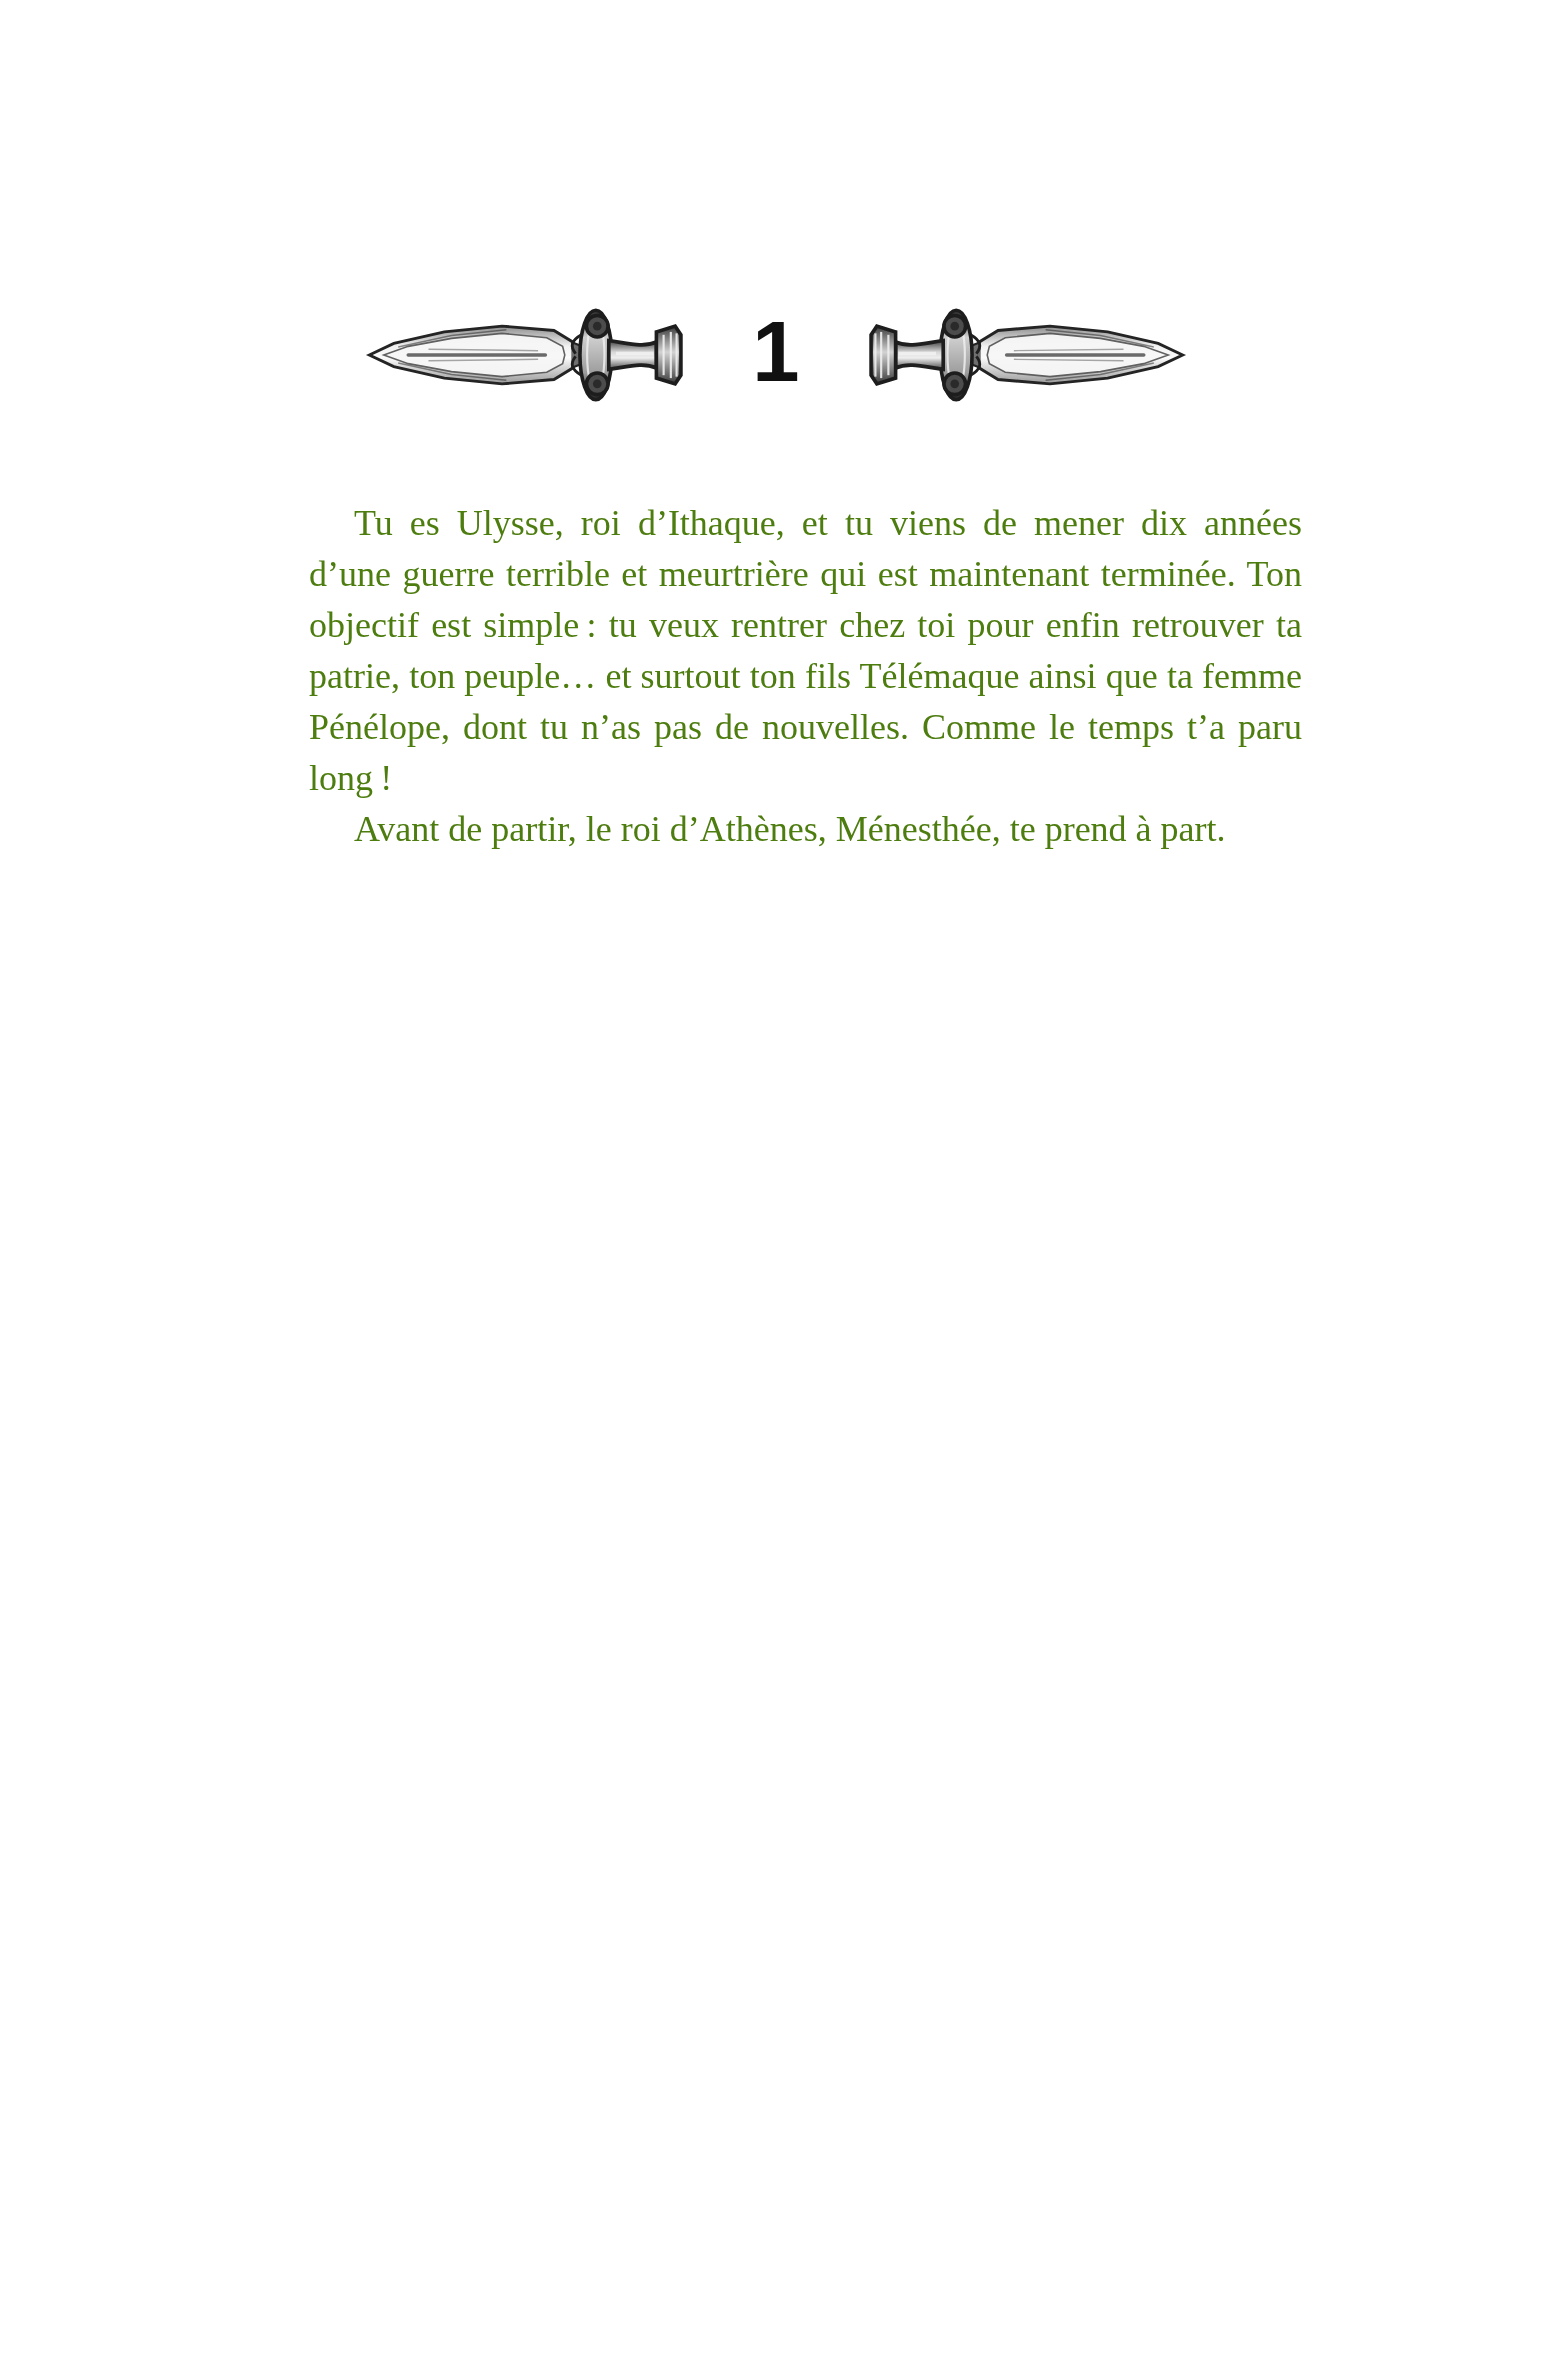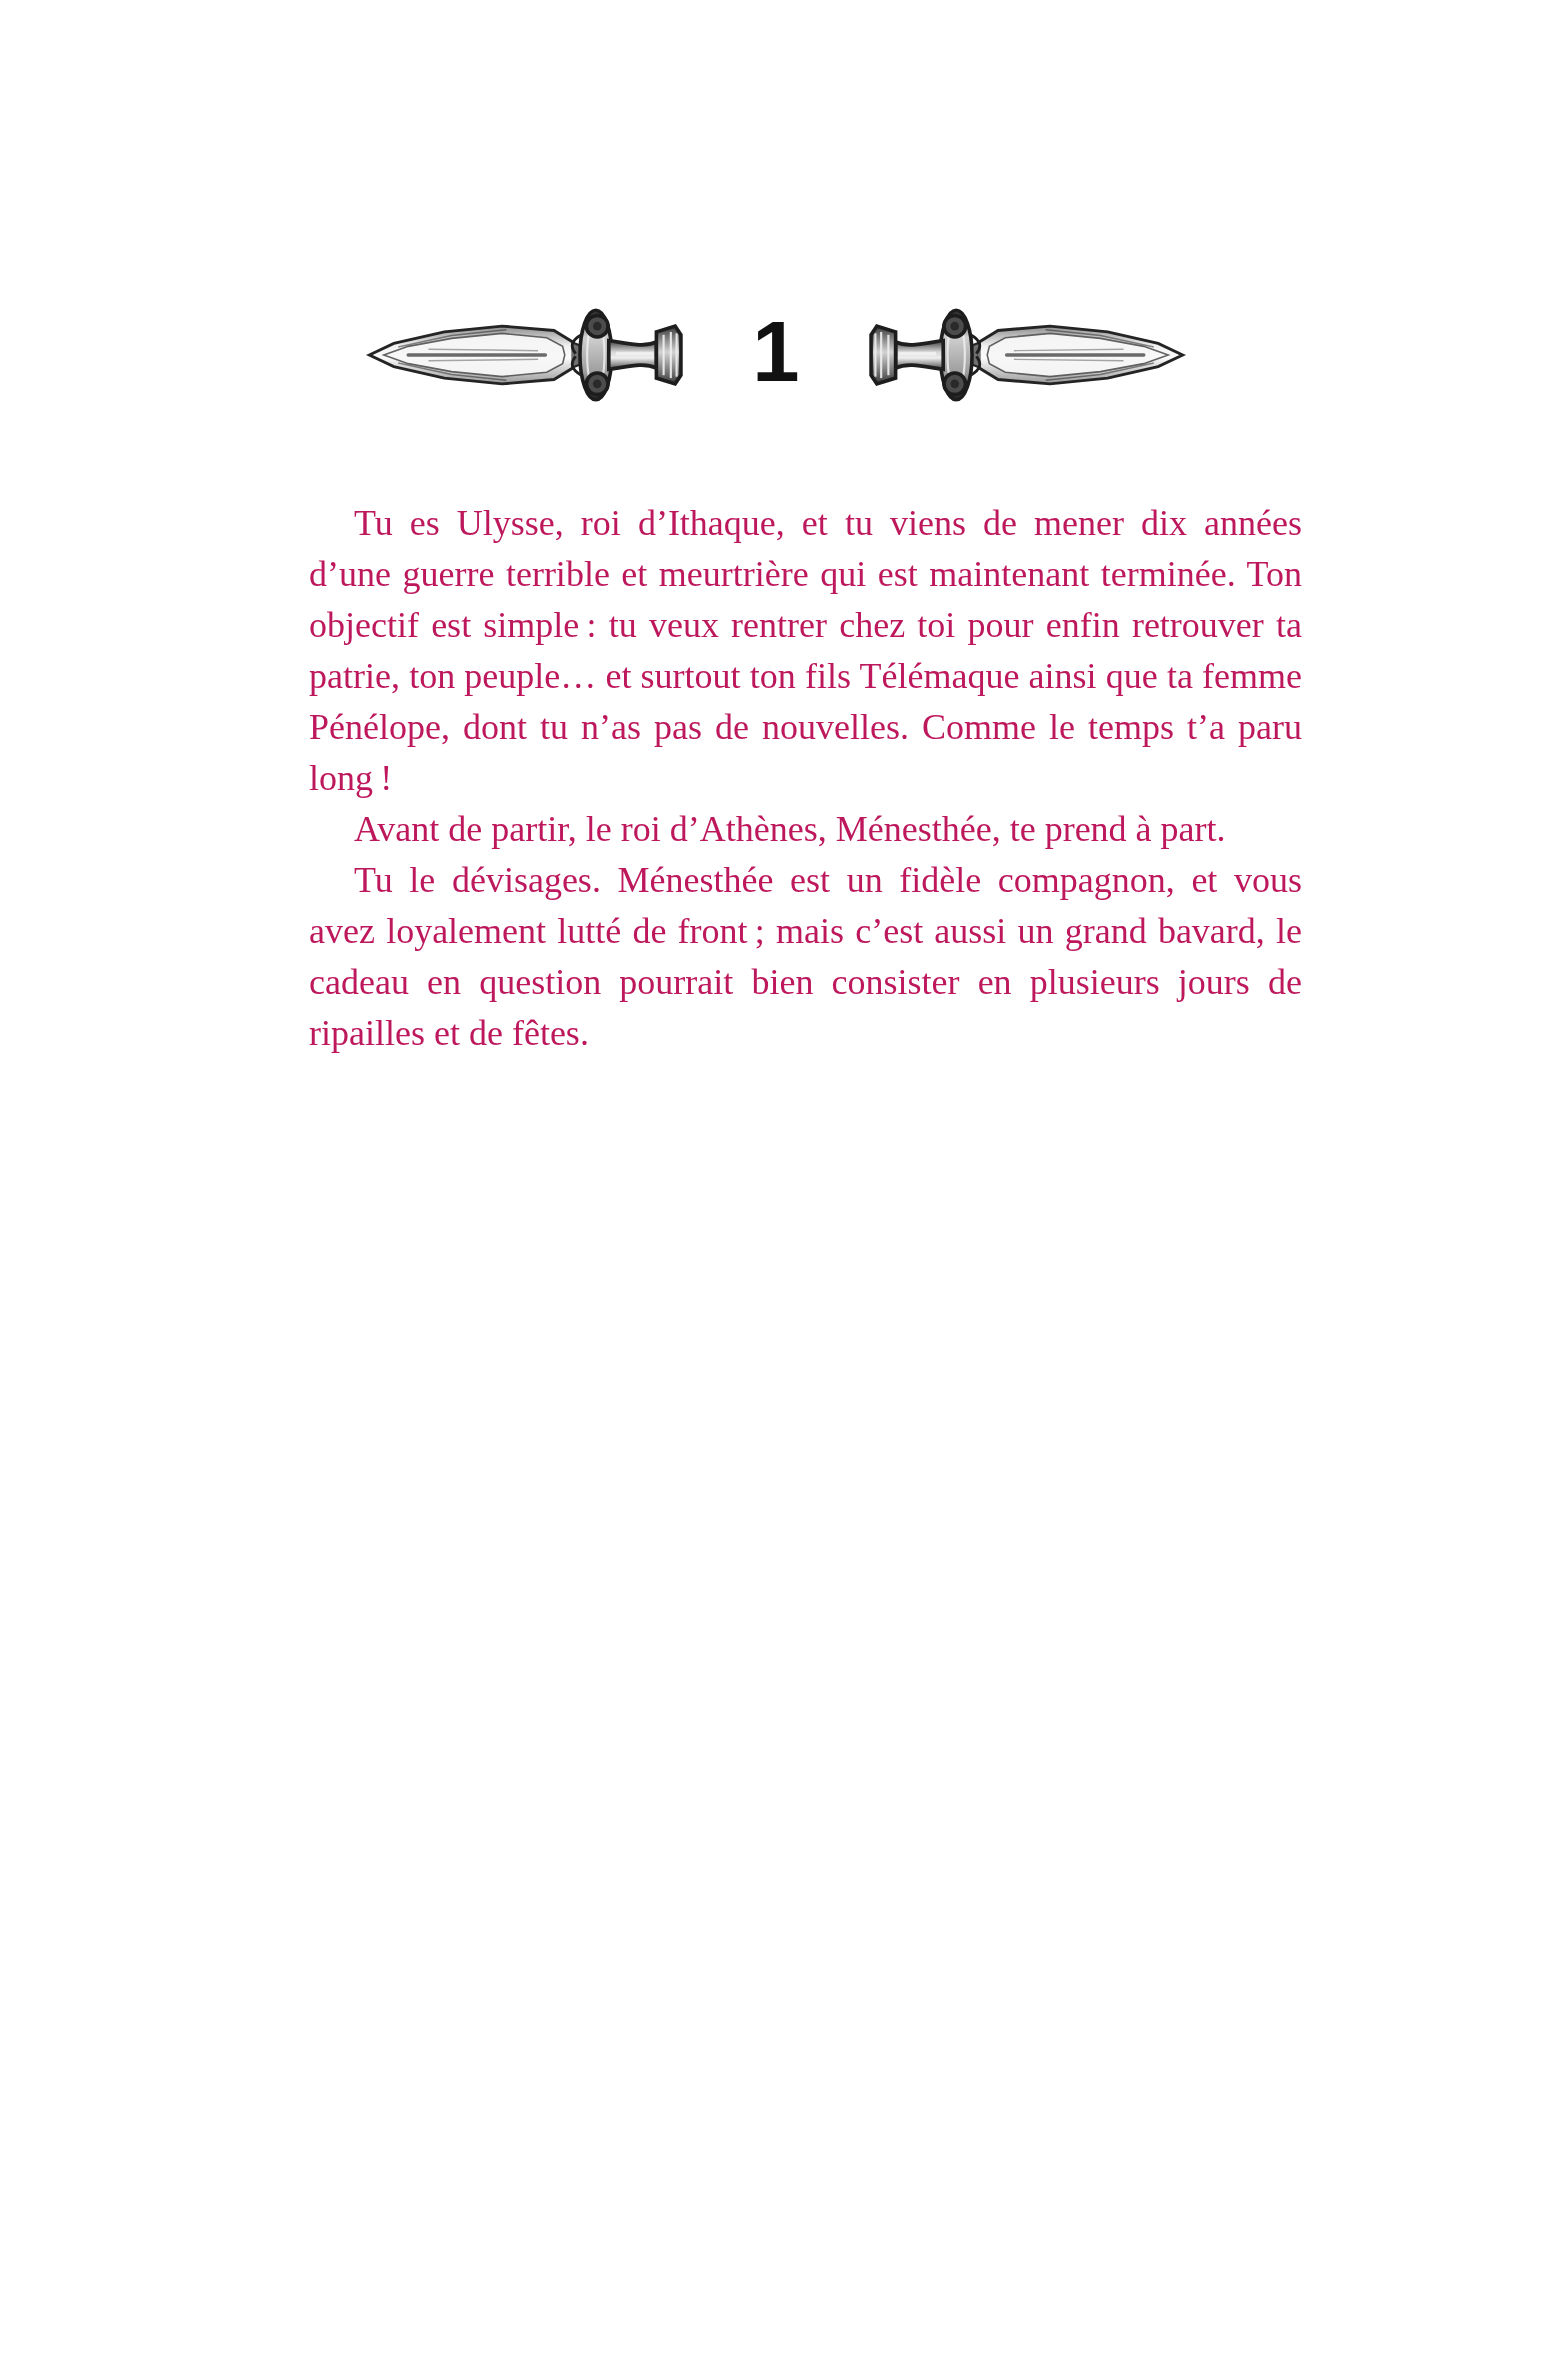--- a/index.html
+++ b/index.html
@@ -63,21 +63,21 @@
   
   .body-text {
     position: absolute;
     left: 309px;
     top: 498px;
     width: 993px;
     font-size: 36px;
     line-height: 51px;
     text-align: justify;
     text-justify: inter-word;
-    color: #be185d;
+    color: #4d7c0f;
     font-weight: 400;
   }
 
   .body-text p {
     margin: 0;
     text-indent: 45px;
     text-align: justify;
   }
 
   
@@ -193,17 +193,16 @@
           <path d="M432,60 L432,120"></path>
         </g>
       </svg>
     </span>
 
   </div>
 
   <div class="body-text">
     <p>Tu es Ulysse, roi d’Ithaque, et tu viens de mener dix années d’une guerre terrible et meurtrière qui est maintenant terminée. Ton objectif est simple : tu veux rentrer chez toi pour enfin retrouver ta patrie, ton peuple… et surtout ton fils Télémaque ainsi que ta femme Pénélope, dont tu n’as pas de nouvelles. Comme le temps t’a paru long !</p>
     <p>Avant de partir, le roi d’Athènes, Ménesthée, te prend à part.</p>
-    <p>Tu le dévisages. Ménesthée est un fidèle compagnon, et vous avez loyalement lutté de front ; mais c’est aussi un grand bavard, le cadeau en question pourrait bien consister en plusieurs jours de ripailles et de fêtes.</p>
   </div>
 
 </div>
 
 
 </body></html>

